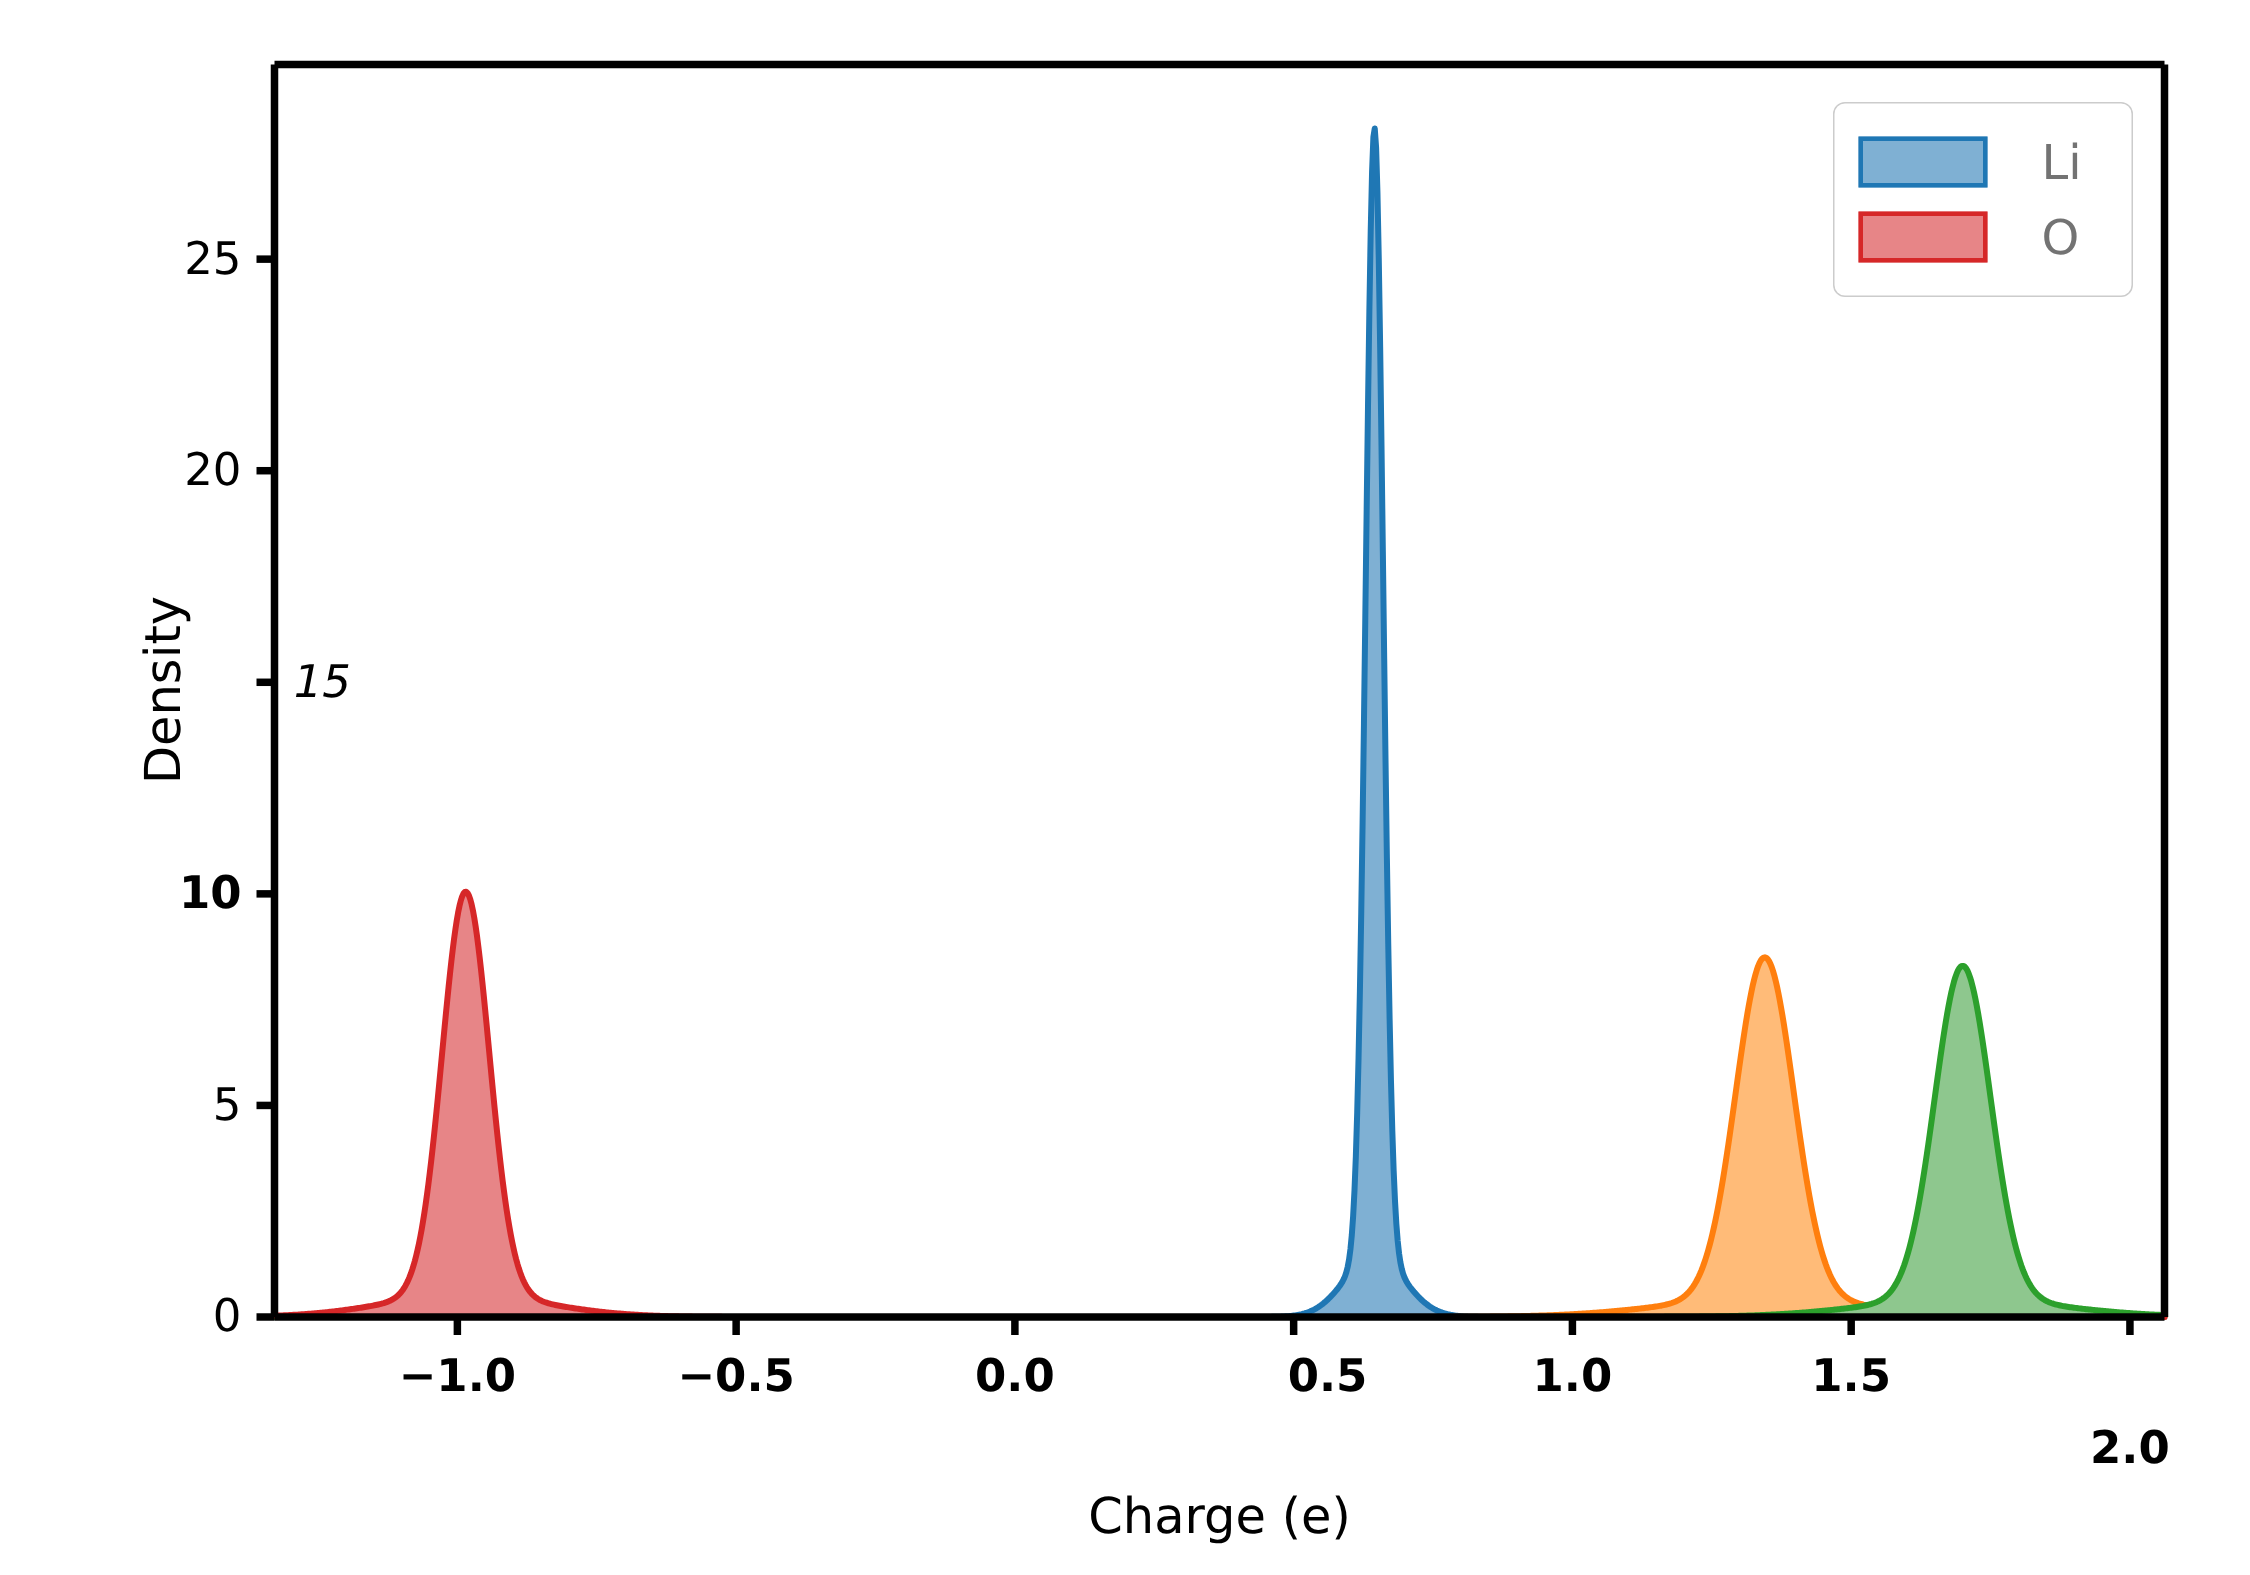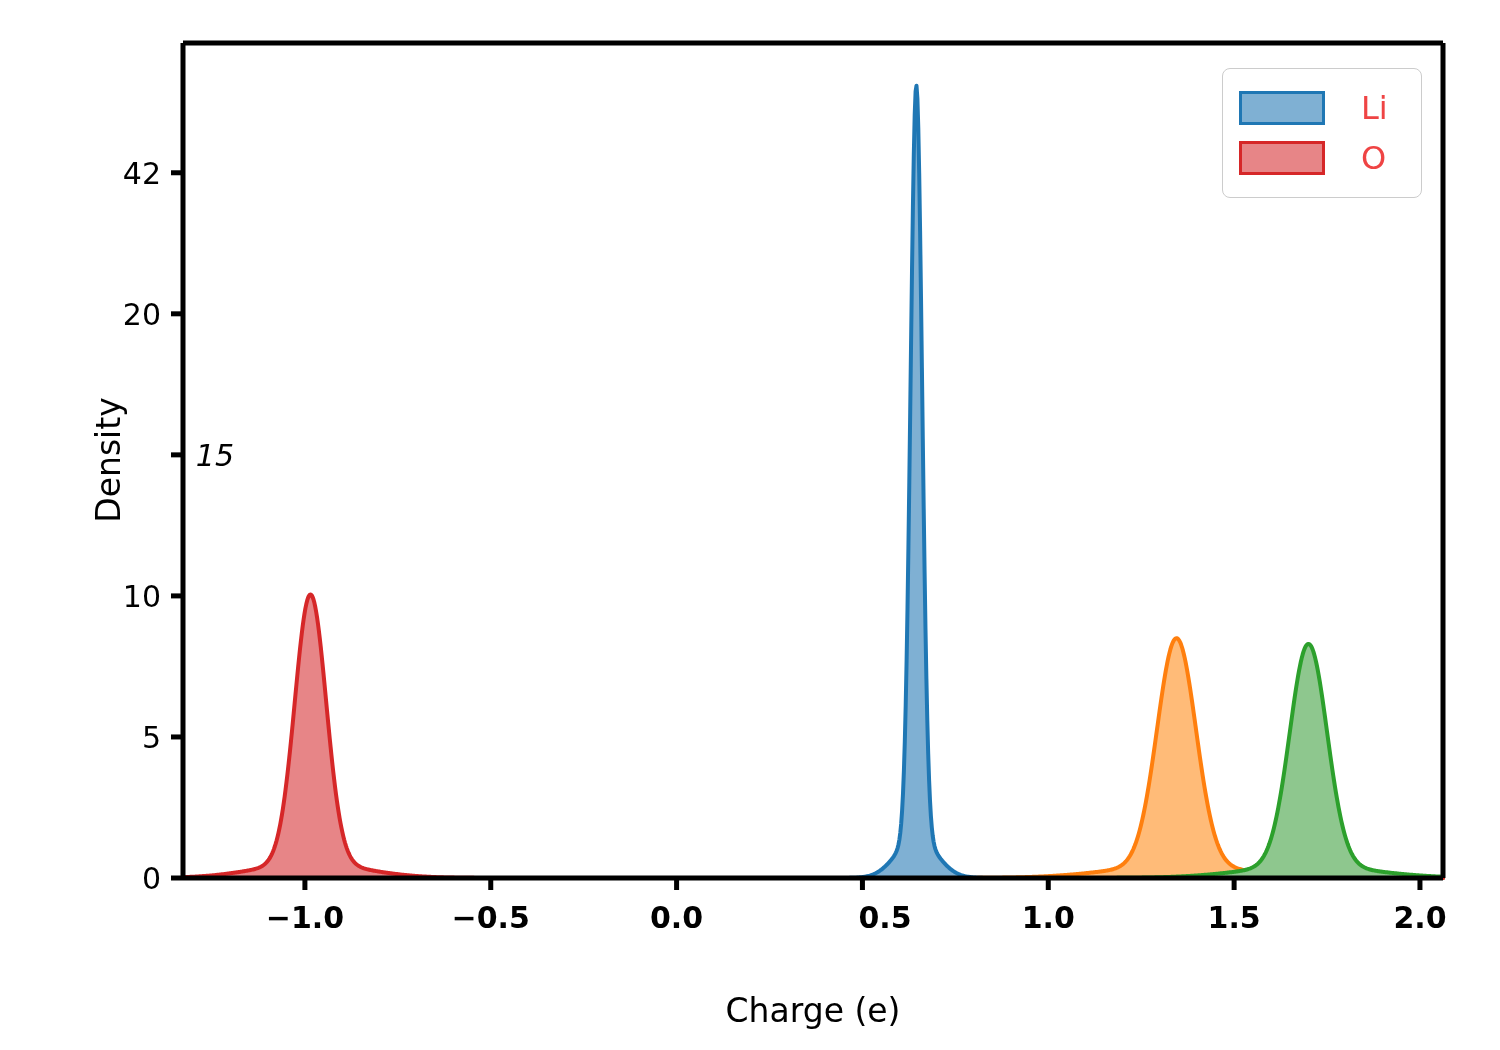--- a/index.html
+++ b/index.html
@@ -82,21 +82,21 @@
   .legend-swatch {
     width: 86px;
     height: 34px;
     box-sizing: border-box;
     border-width: 3px;
     border-style: solid;
     flex: 0 0 auto;
   }
   .legend-label {
     font-size: 32px;
-    color: #ef4444;
+    color: #737373;
     margin-left: 36px;
     line-height: 1;
     font-family: "DejaVu Sans", sans-serif;
   }
 </style>
 </head>
 <body>
 
 <div id="figure">
 
@@ -140,29 +140,29 @@
       </g>
   </svg>
 
   <div id="xtick-labels">
       <div class="tick-label xtick-label" style="left: 304.912px; top: 900px;">−1.0</div>
       <div class="tick-label xtick-label" style="left: 490.752px; top: 900px;">−0.5</div>
       <div class="tick-label xtick-label" style="left: 676.593px; top: 900px;">0.0</div>
       <div class="tick-label xtick-label" style="left: 857px; top: 900px; margin-left: 28px;">0.5</div>
       <div class="tick-label xtick-label" style="left: 1048.27px; top: 900px;">1.0</div>
       <div class="tick-label xtick-label" style="left: 1234.12px; top: 900px;">1.5</div>
-      <div class="tick-label xtick-label" style="left: 1419.96px; top: 900px;">2.0</div>
+      <div class="tick-label xtick-label" style="left: 1419.96px; top: 948px;">2.0</div>
     </div>
   <div id="ytick-labels">
       <div class="tick-label ytick-label" style="right: 1339px; top: 878px;">0</div>
       <div class="tick-label ytick-label" style="right: 1339px; top: 736.953px;">5</div>
-      <div class="tick-label ytick-label" style="right: 1339px; top: 595.905px;">10</div>
+      <div class="tick-label ytick-label" style="right: 1339px; top: 595.905px; font-weight: bold;">10</div>
       <div class="tick-label ytick-label" style="right: 1266px; top: 454.858px; font-style: italic;">15</div>
       <div class="tick-label ytick-label" style="right: 1339px; top: 313.811px;">20</div>
-      <div class="tick-label ytick-label" style="right: 1339px; top: 172.764px;">42</div>
+      <div class="tick-label ytick-label" style="right: 1339px; top: 172.764px;">25</div>
     </div>
 
   <div id="xlabel">Charge (e)</div>
   <div id="ylabel">Density</div>
 
   <div id="legend">
       <div class="legend-row">
         <span class="legend-swatch" style="background: rgb(127, 176, 211); border-color: rgb(31, 119, 180);"></span>
         <span class="legend-label">Li</span>
       </div>

